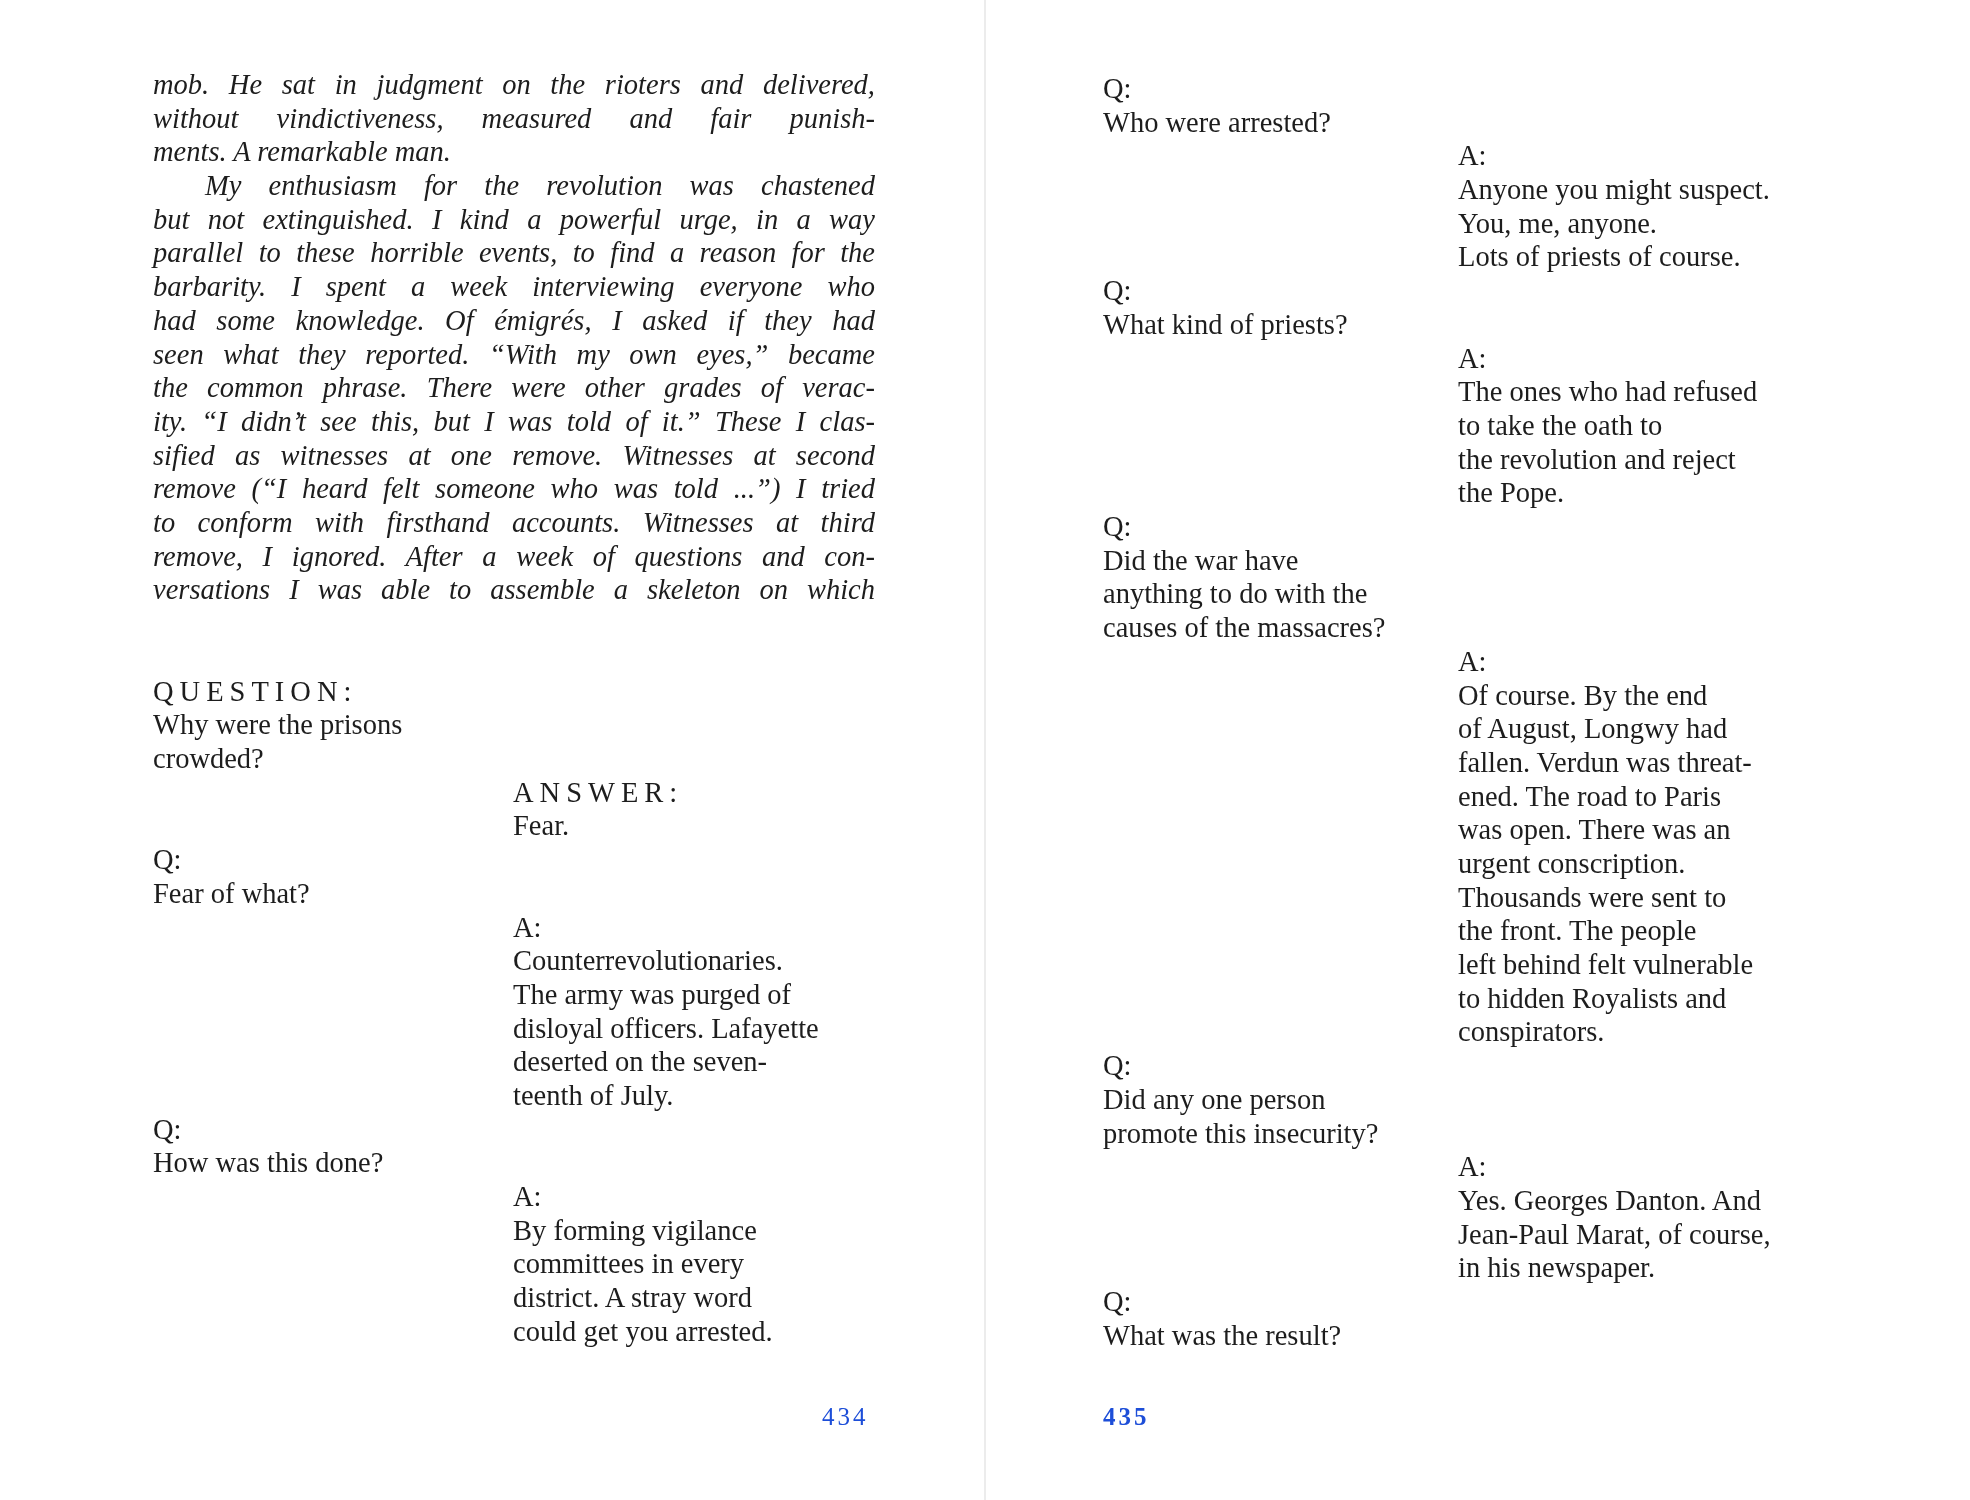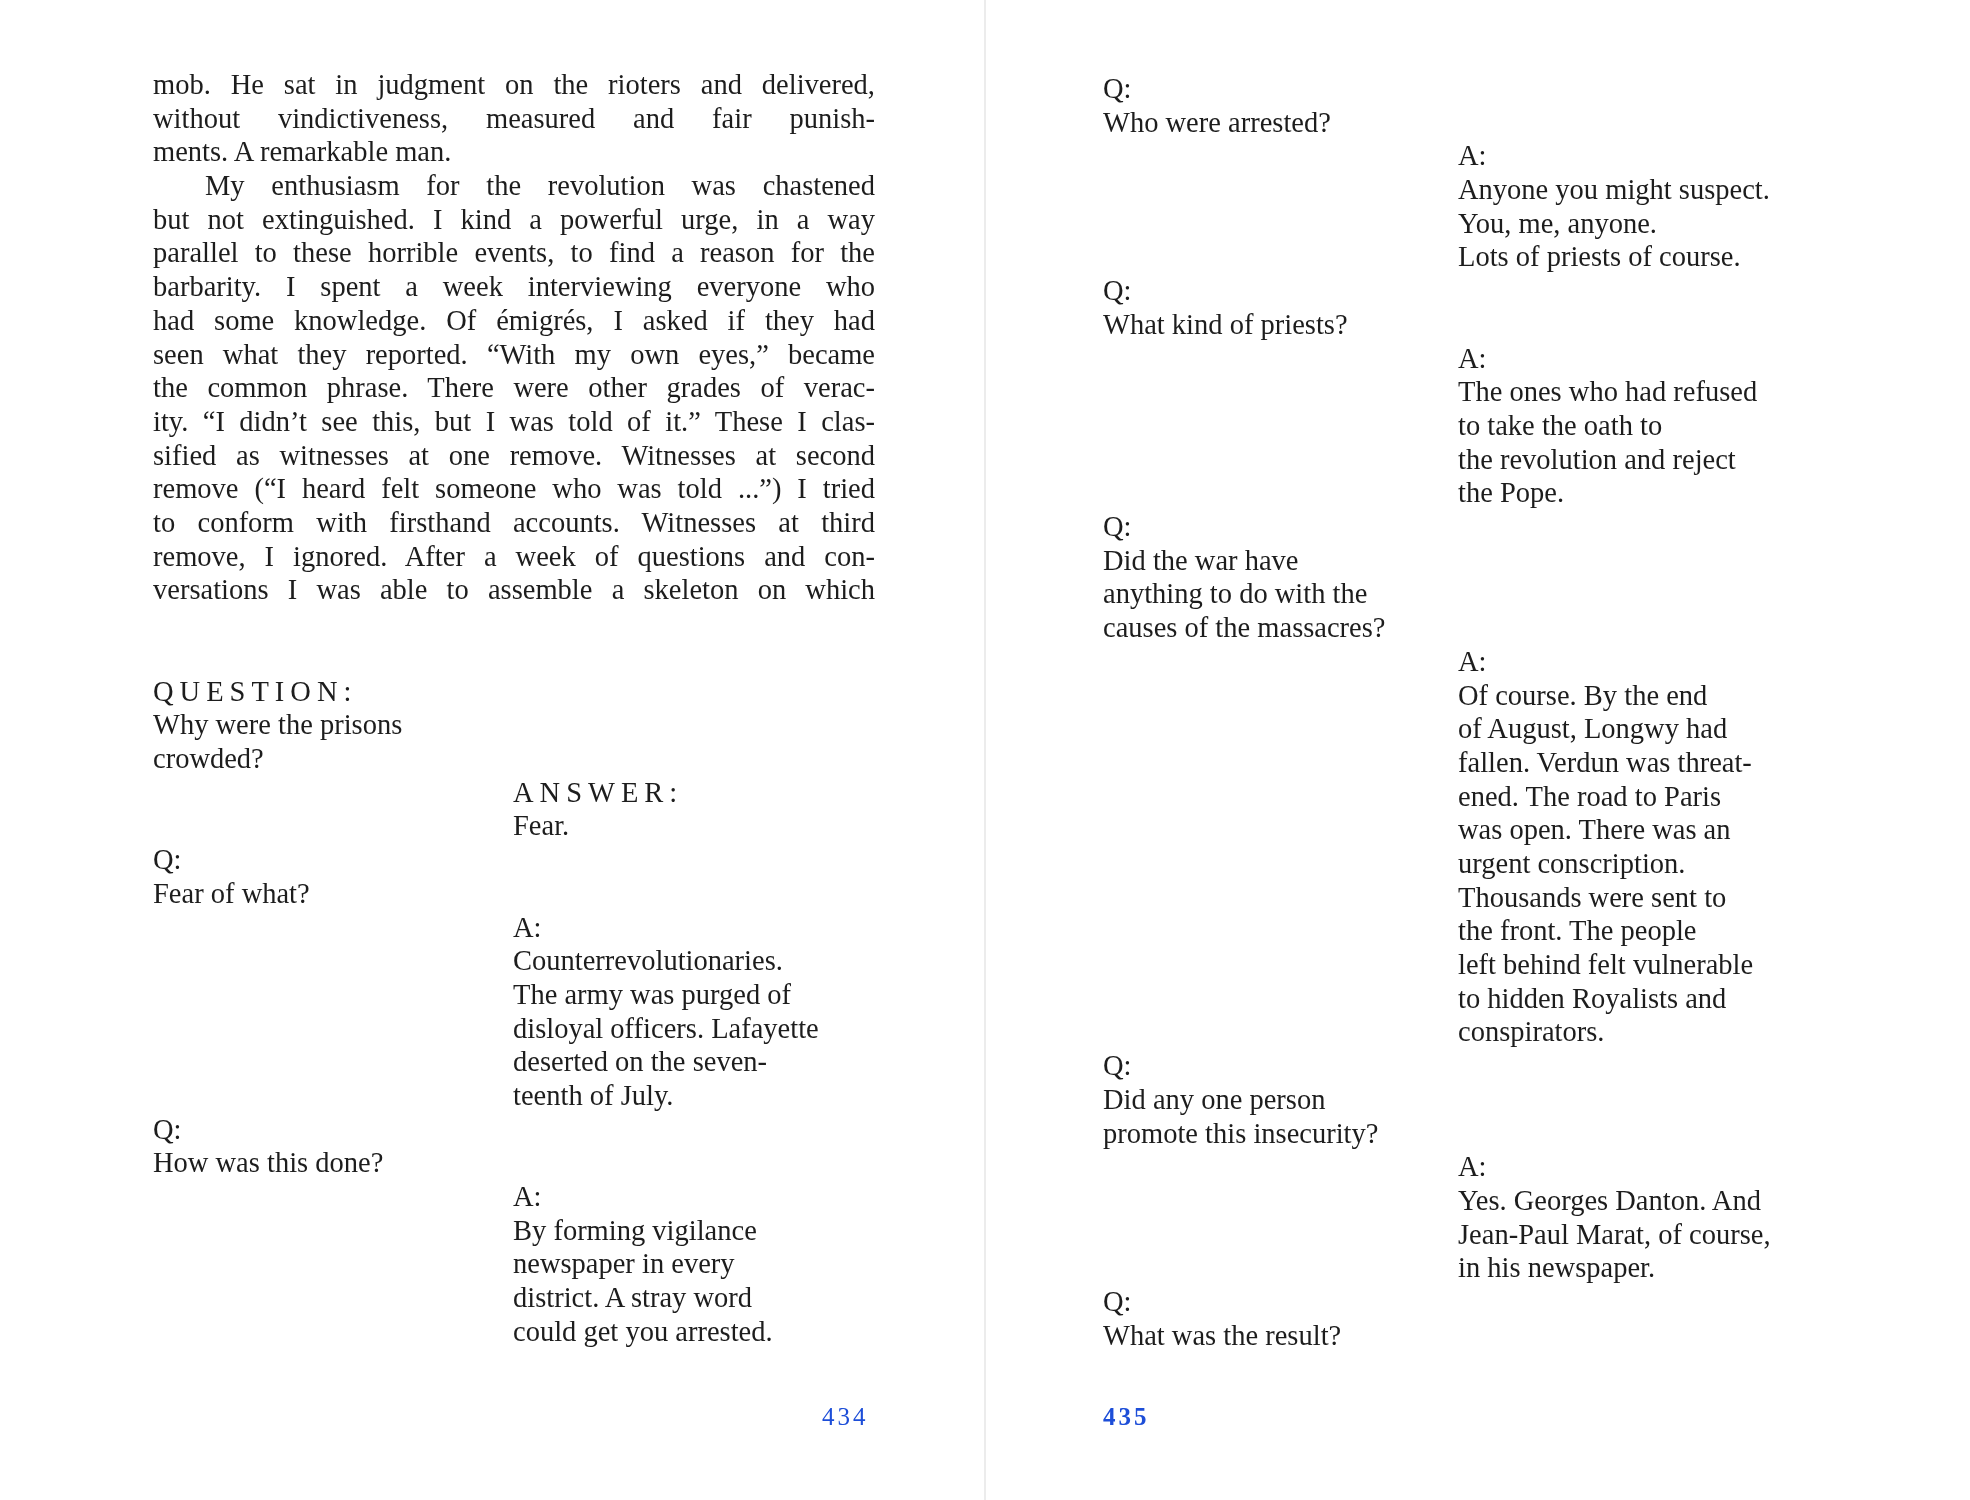--- a/index.html
+++ b/index.html
@@ -11,21 +11,21 @@
   .gutter { position: absolute; left: 984px; top: 0; width: 2px; height: 1500px; background: #ececec; }
   .text {
     font-family: "Liberation Serif", "DejaVu Serif", serif;
     font-size: 28.5px;
     line-height: 33.7px;
     color: #1d1d1d;
     position: absolute;
   }
   .block { position: absolute; white-space: nowrap; }
   .block .ln { display: block; height: 33.7px; }
-  .para-line { display: block; height: 33.7px; text-align: justify; text-align-last: justify; }
+  .para-line { display: block; height: 33.7px; text-align: justify; text-align-last: justify; font-style: italic; }
   .para-line.last { text-align-last: left; }
   .para-line.indent { text-indent: 52px; }
   .caps { letter-spacing: 6px; }
   .folio { font-family: "Liberation Serif", "DejaVu Serif", serif; font-size: 25px; letter-spacing: 3px; color: #1d4ed8; position: absolute; }
 </style>
 </head>
 <body>
 
 <div class="spread">
   <div class="page left">
@@ -69,21 +69,21 @@
           <span class="ln">deserted on the seven-</span>
           <span class="ln">teenth of July.</span>
         </div>
         <div class="text block" style="left: 153px; top: 1112.7px;">
           <span class="ln">Q:</span>
           <span class="ln">How was this done?</span>
         </div>
         <div class="text block" style="left: 513px; top: 1180.1px;">
           <span class="ln">A:</span>
           <span class="ln">By forming vigilance</span>
-          <span class="ln">newspaper in every</span>
+          <span class="ln">committees in every</span>
           <span class="ln">district. A stray word</span>
           <span class="ln">could get you arrested.</span>
         </div>
       </div>
     <div class="folio" style="left:822px; top:1403px;">434</div>
   </div>
 
   <div class="gutter"></div>
 
   <div class="page right">

